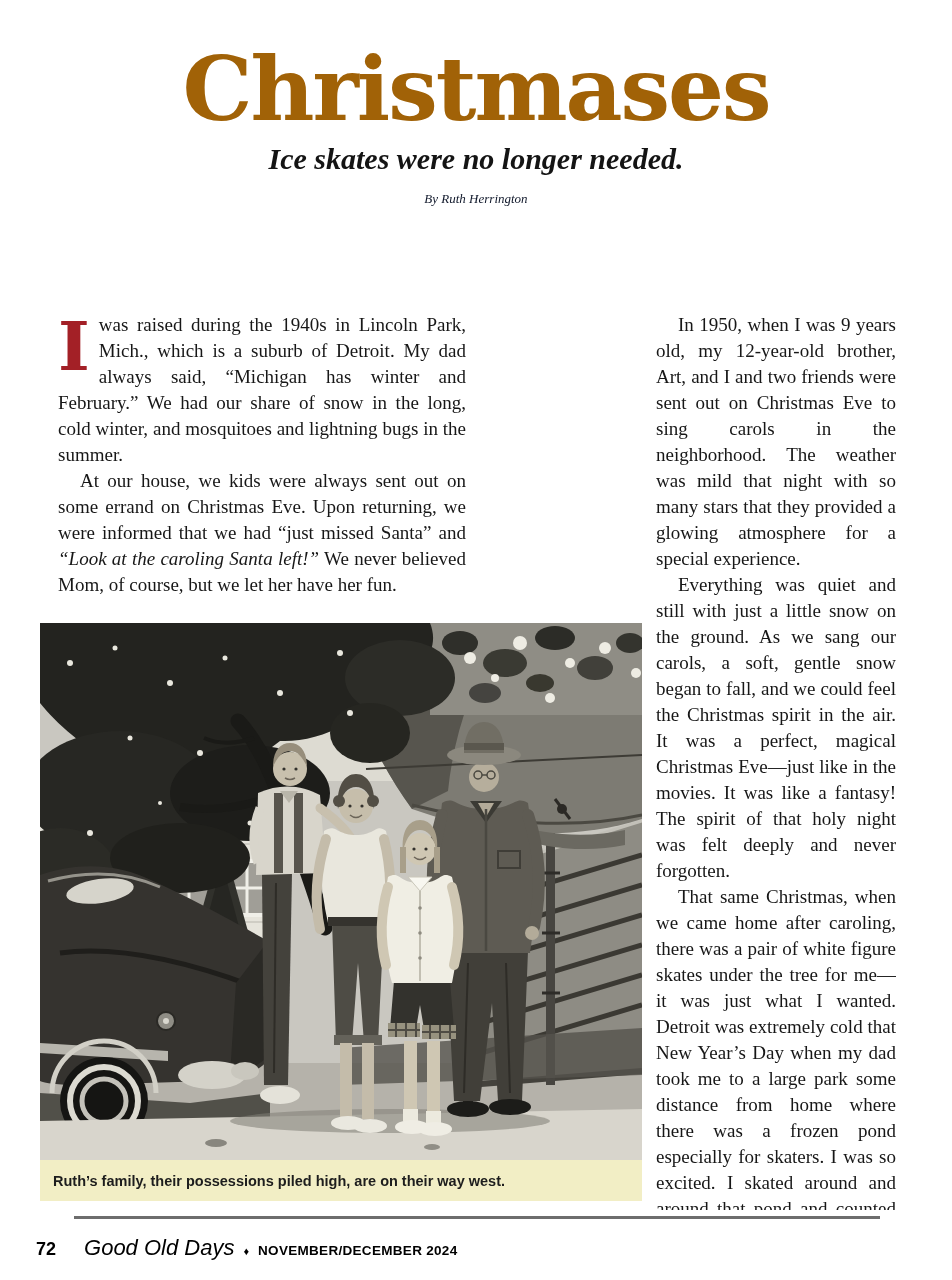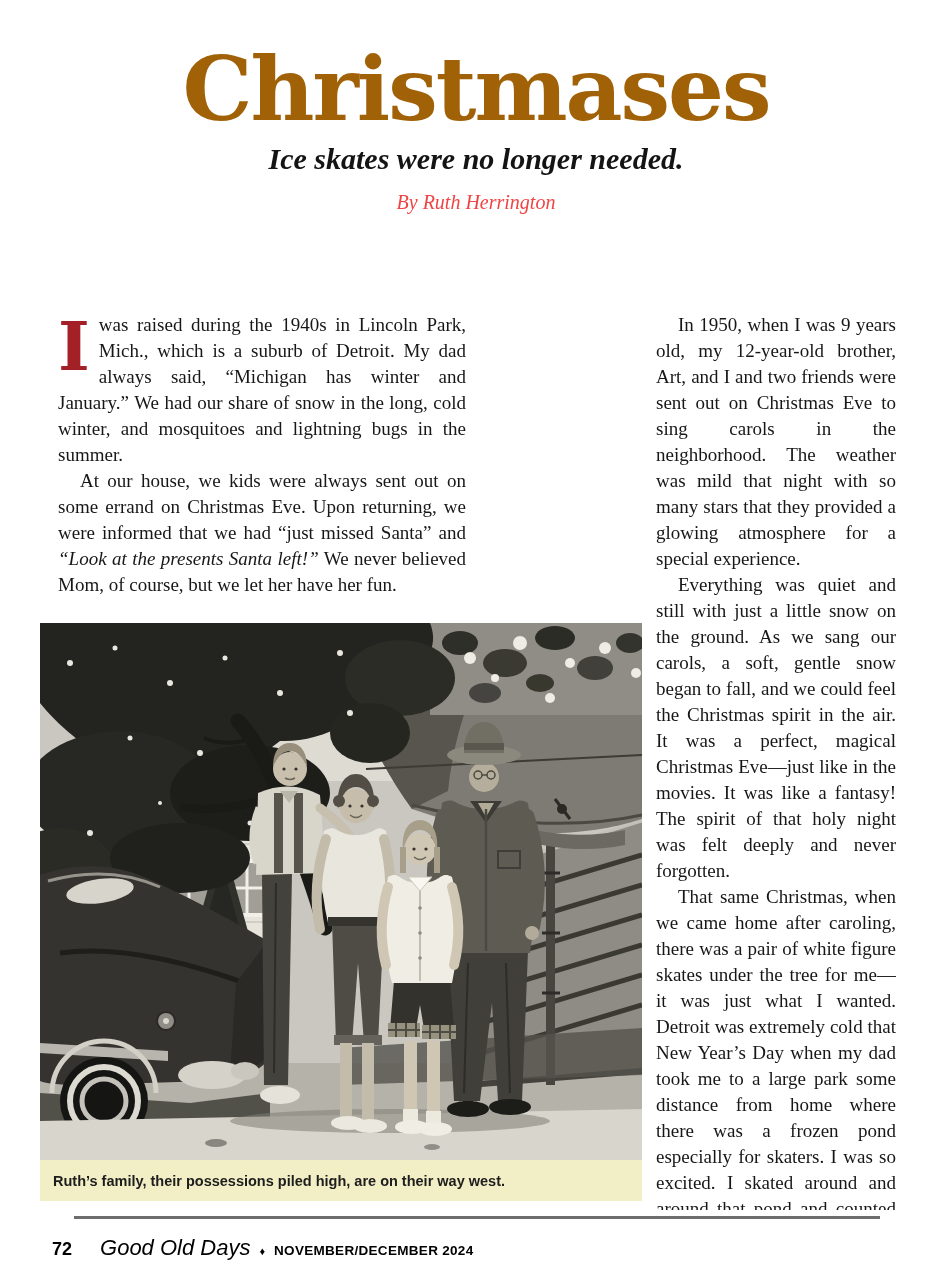--- a/index.html
+++ b/index.html
@@ -13,21 +13,21 @@
     font-family:"DejaVu Serif", serif;font-size:74px;line-height:1.0;
     color:#bd5049;letter-spacing:-2px;
   }
   .title2{
     font-family:"DejaVu Serif", serif;font-weight:bold;font-size:88px;line-height:.95;
     color:#a16207;letter-spacing:-2px;margin-top:-6px;
   }
   .subtitle{
     font-size:30px;font-weight:bold;font-style:italic;color:#141414;margin-top:10px;
   }
-  .byline{font-size:20px;font-style:italic;color:#ef4444;margin-top:15px;}
+  .byline{font-size:13px;font-style:italic;color:#0f172a;margin-top:15px;}
   
   .columns{
     position:absolute;left:58px;top:312px;width:838px;height:898px;
     display:flex;gap:22px;overflow:hidden;
   }
   .col{width:408px;flex:0 0 408px;}
   .col p{font-size:19px;line-height:26px;text-align:justify;color:#171717;margin:0;}
   .col p.indent{text-indent:22px;}
   .dropcap{
     float:left;font-family:"DejaVu Serif", serif;font-weight:bold;
@@ -39,41 +39,41 @@
   .photo-figure{position:absolute;left:40px;top:623px;width:602px;margin:0;}
   .photo-figure svg{display:block;}
   .photo-caption{
     height:41px;background:#f2eec5;display:flex;align-items:center;
     font-family:"Liberation Sans", sans-serif;font-weight:bold;font-size:14.5px;
     color:#1d1d1d;padding:0 13px;box-sizing:border-box;
   }
   
   .footer-rule{position:absolute;left:74px;top:1216px;width:806px;height:3px;background:#6d6d6d;}
   .footer{
-    position:absolute;left:52px;top:1235px;display:flex;align-items:baseline;
+    position:absolute;left:36px;top:1235px;display:flex;align-items:baseline;
     font-family:"Liberation Sans", sans-serif;color:#000;
   }
   .pagenum{font-weight:bold;font-size:18px;margin-right:28px;}
   .mag{font-style:italic;font-size:22px;margin-right:9px;}
   .diamond{font-size:11px;margin-right:9px;}
   .issue{font-weight:bold;font-size:13.5px;letter-spacing:.3px;}
 </style>
 </head>
 <body>
 
 <div class="header">
   <div class="title2">Christmases</div>
   <div class="subtitle">Ice skates were no longer needed.</div>
   <div class="byline">By Ruth Herrington</div>
 </div>
 
 <div class="columns">
   <div class="col">
-    <p><span class="dropcap">I</span><span>was raised during the 1940s in Lincoln Park, Mich., which is a suburb of Detroit. My dad always said, “Michigan has winter and January.” We had our share of snow in the long, cold winter, and mosquitoes and lightning bugs in the summer.</span></p>
-    <p class="indent"><span>At our house, we kids were always sent out on some errand on Christmas Eve. Upon returning, we were informed that we had “just missed Santa” and </span><span class="ital">“Look at the presents Santa left!”</span><span> We never believed Mom, of course, but we let her have her fun.</span></p>
+    <p><span class="dropcap">I</span><span>was raised during the 1940s in Lincoln Park, Mich., which is a suburb of Detroit. My dad always said, “Michigan has winter and February.” We had our share of snow in the long, cold winter, and mosquitoes and lightning bugs in the summer.</span></p>
+    <p class="indent"><span>At our house, we kids were always sent out on some errand on Christmas Eve. Upon returning, we were informed that we had “just missed Santa” and </span><span class="ital">“Look at the caroling Santa left!”</span><span> We never believed Mom, of course, but we let her have her fun.</span></p>
   </div>
   <div class="col">
     <div class="photo-spacer"></div>
     <p class="indent">In 1950, when I was 9 years old, my 12-year-old brother, Art, and I and two friends were sent out on Christmas Eve to sing carols in the neighborhood. The weather was mild that night with so many stars that they provided a glowing atmosphere for a special experience.</p>
     <p class="indent">Everything was quiet and still with just a little snow on the ground. As we sang our carols, a soft, gentle snow began to fall, and we could feel the Christmas spirit in the air. It was a perfect, magical Christmas Eve—just like in the movies. It was like a fantasy! The spirit of that holy night was felt deeply and never forgotten.</p>
     <p class="indent">That same Christmas, when we came home after caroling, there was a pair of white figure skates under the tree for me— it was just what I wanted. Detroit was extremely cold that New Year’s Day when my dad took me to a large park some distance from home where there was a frozen pond especially for skaters. I was so excited. I skated around and around that pond and counted my falls while I learned. I fell a memorable 30 times in 30 minutes, but it was so much fun! Then the icy weather chased us home.</p>
 
   </div>
 </div>
 

